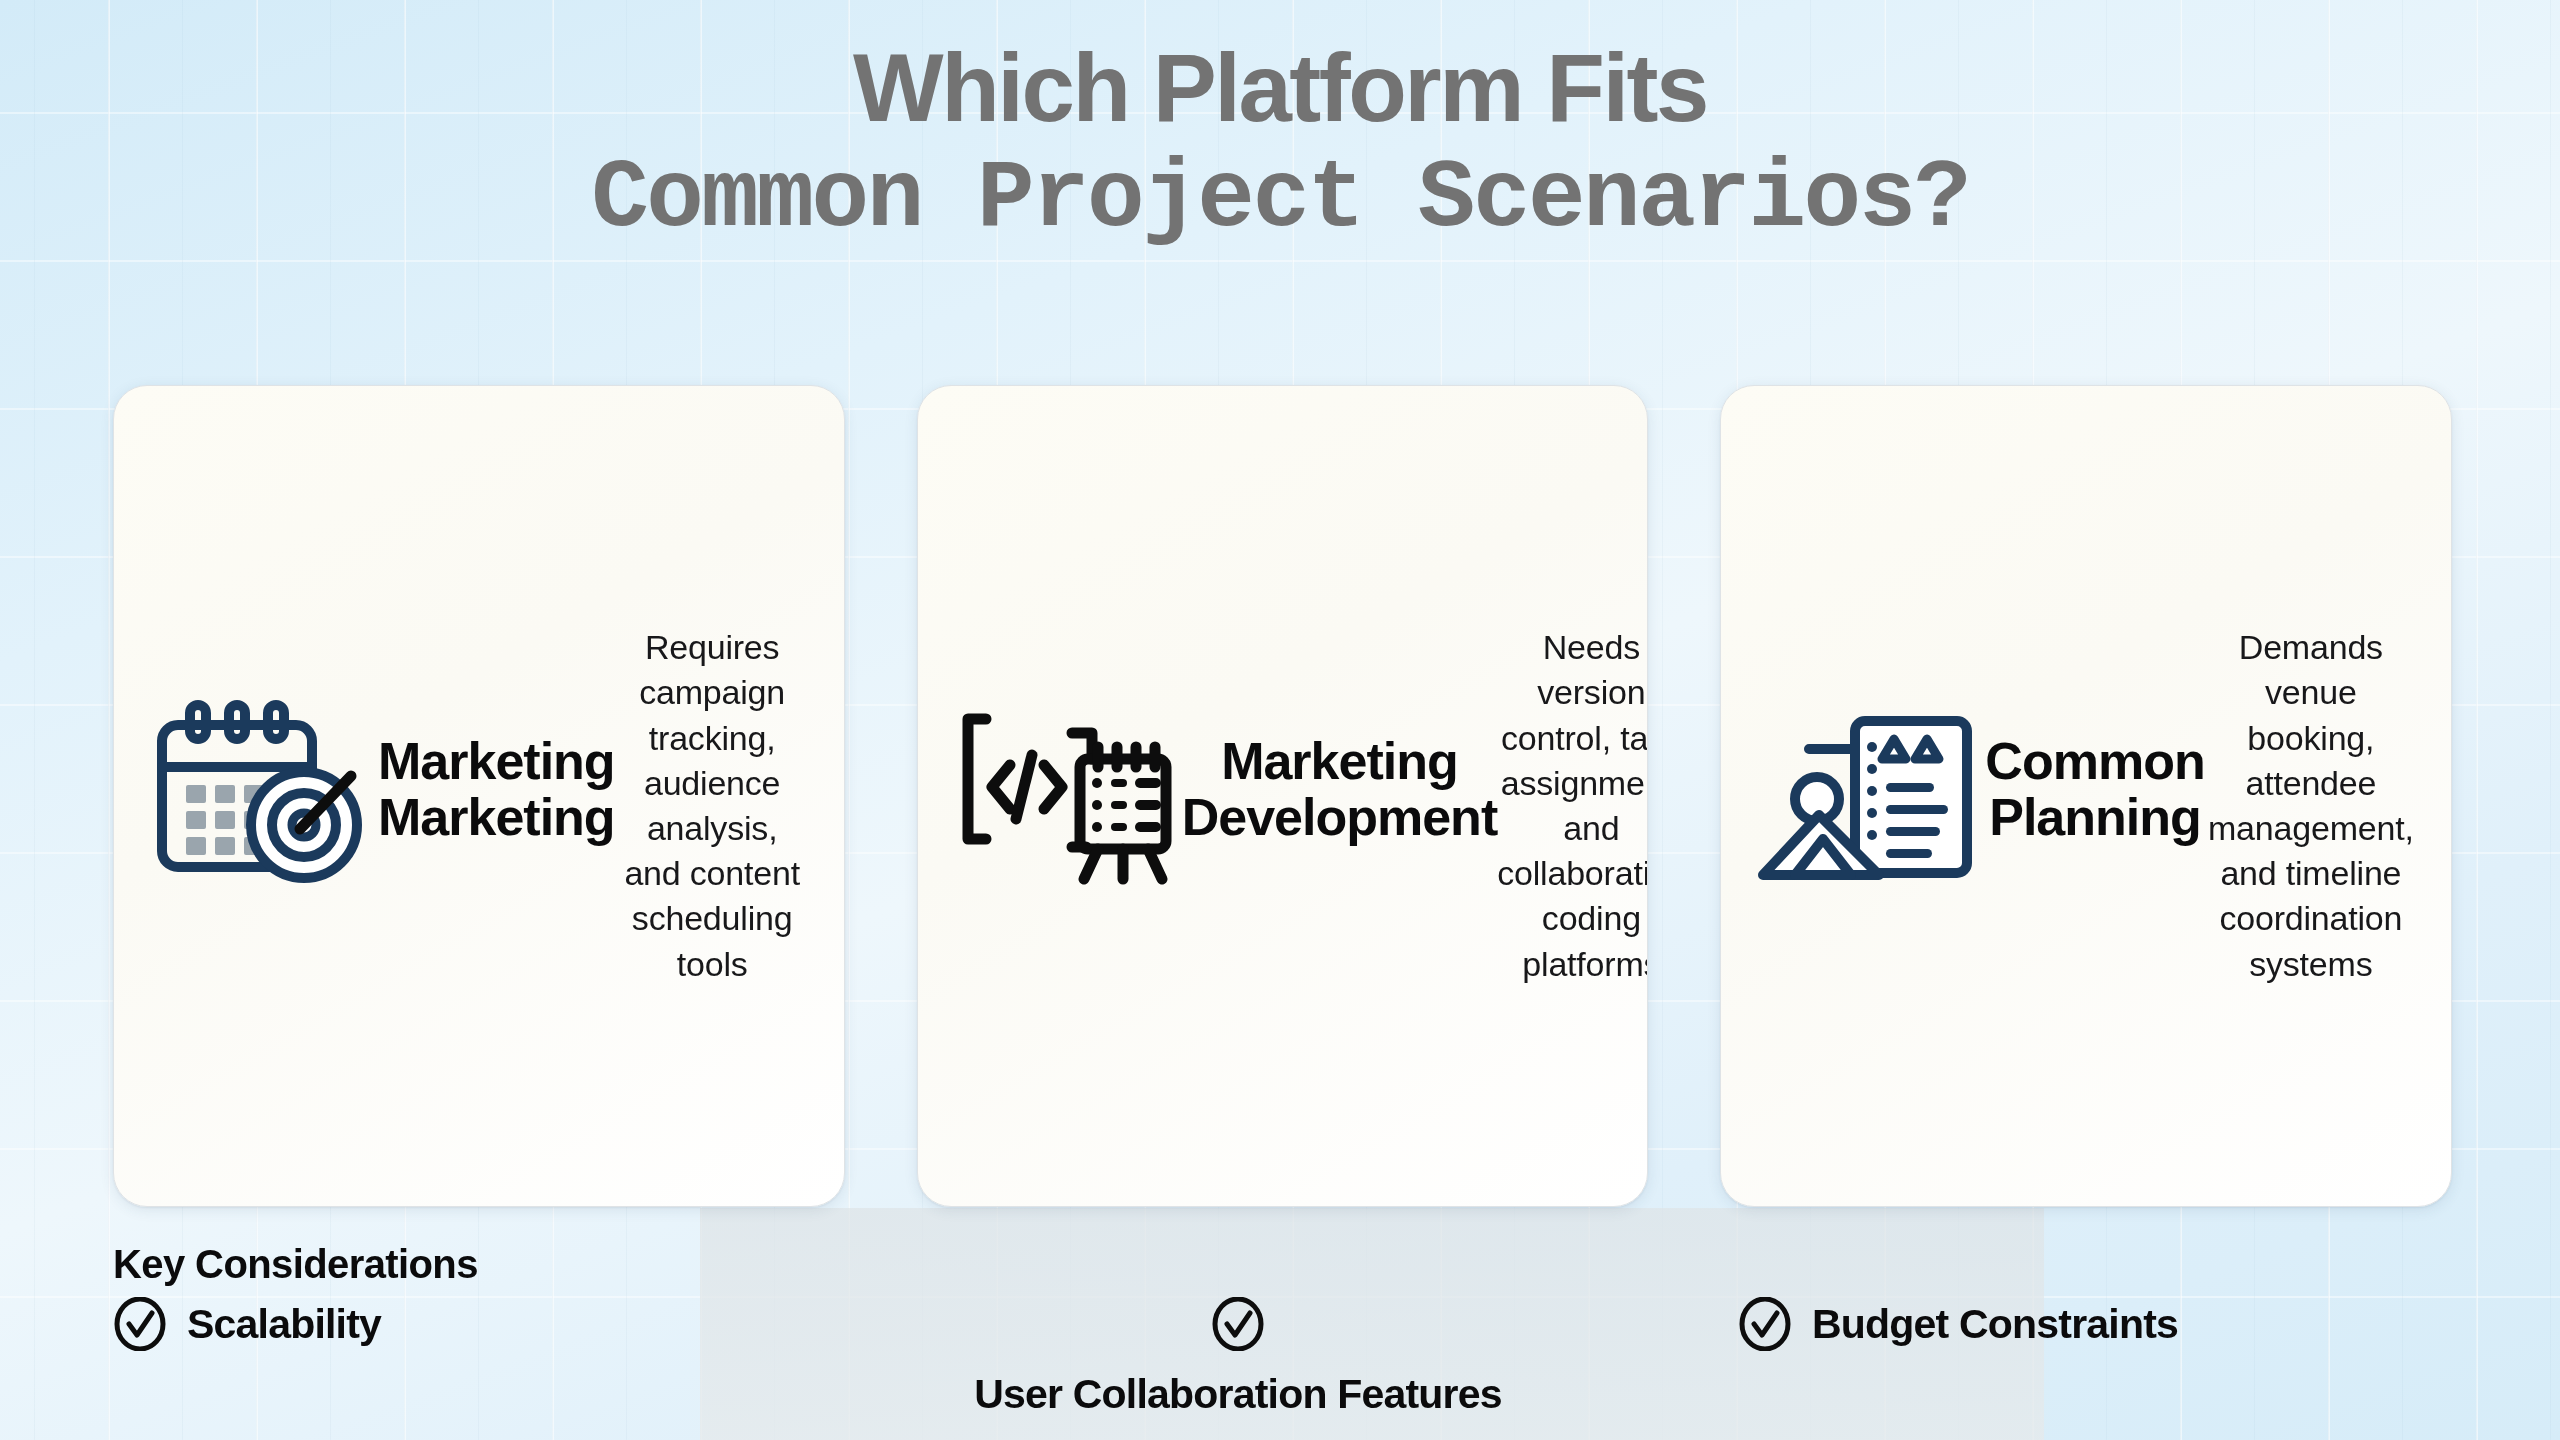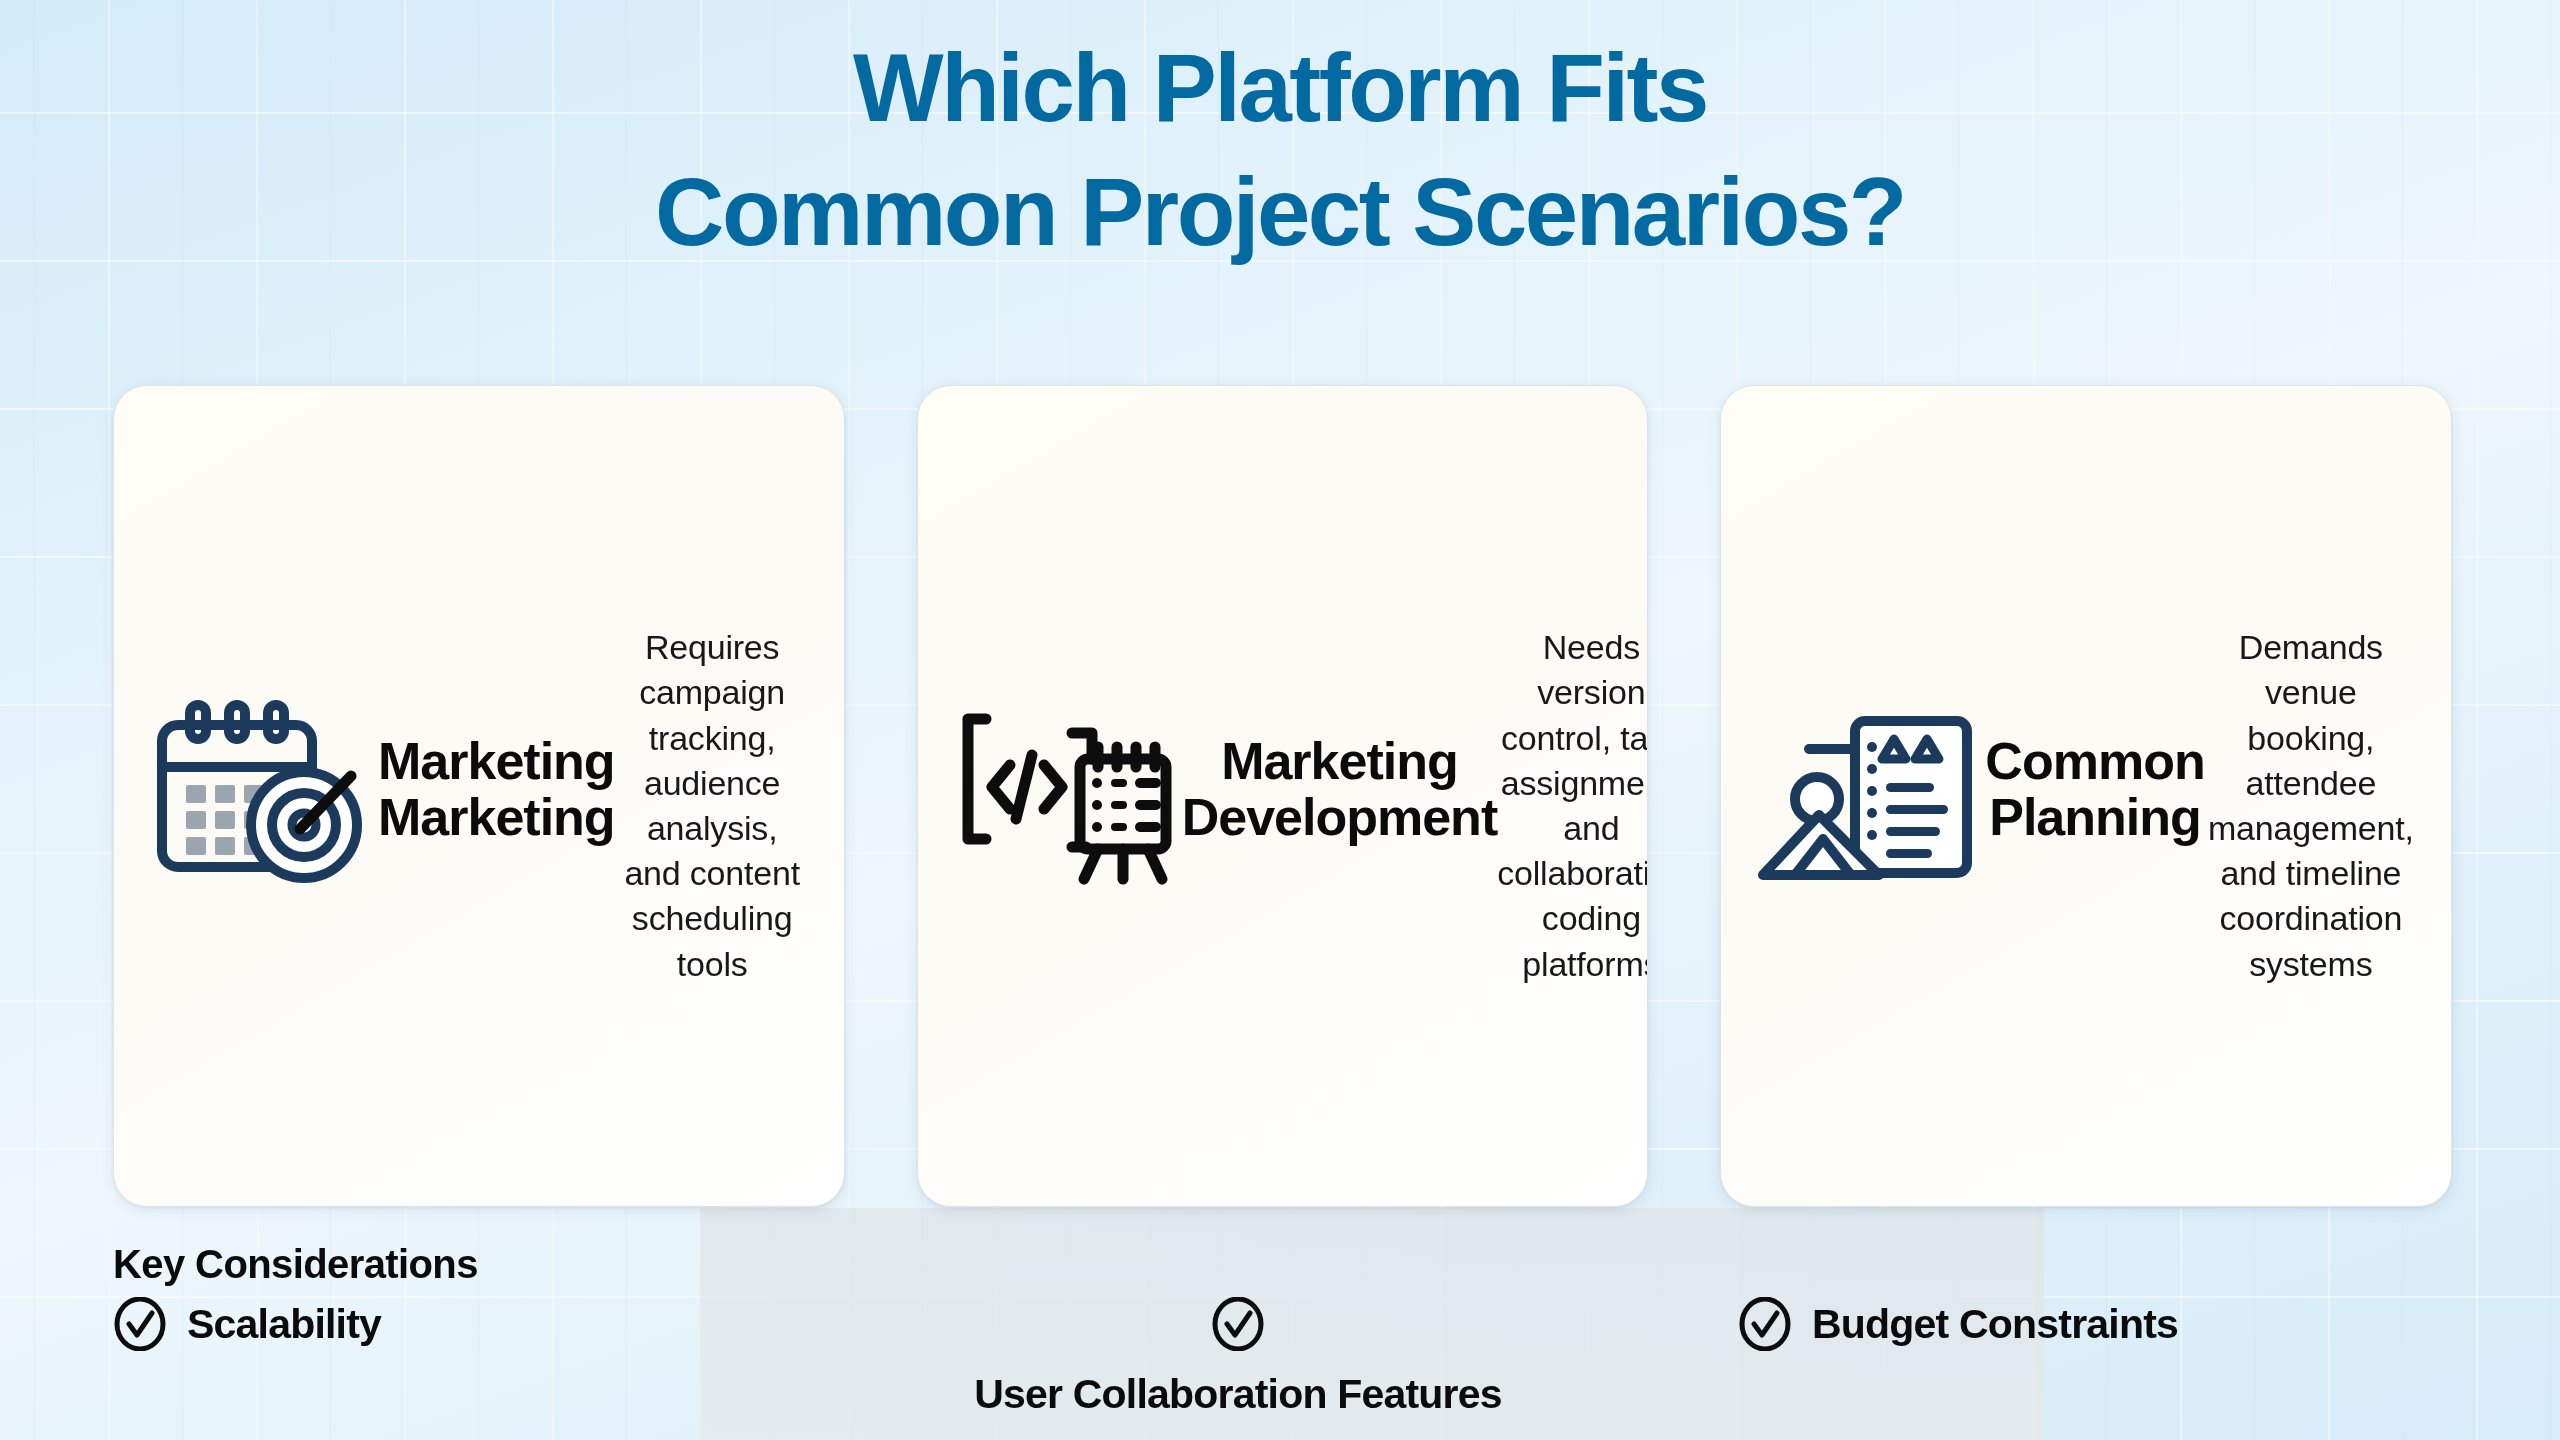--- a/index.html
+++ b/index.html
@@ -41,23 +41,23 @@
   .title-wrap{
     position:absolute; left:0; right:0; top:40px;
     text-align:center;
   }
   .title-line{
     display:block;
     font-size:96px;
     line-height:1.0;
     font-weight:700;
     letter-spacing:-2.5px;
-    color:#0369a1;
-  }
-  .title-line.l2{ margin-top:28px; }
+    color:#737373;
+  }
+  .title-line.l2{ margin-top:16px;font-family:Liberation Mono, monospace; }
 
   
   #cards{
     position:absolute;
     left:113px; top:385px;
     width:2339px; height:822px;
     display:flex;
     gap:72px;
   }
   .card{

